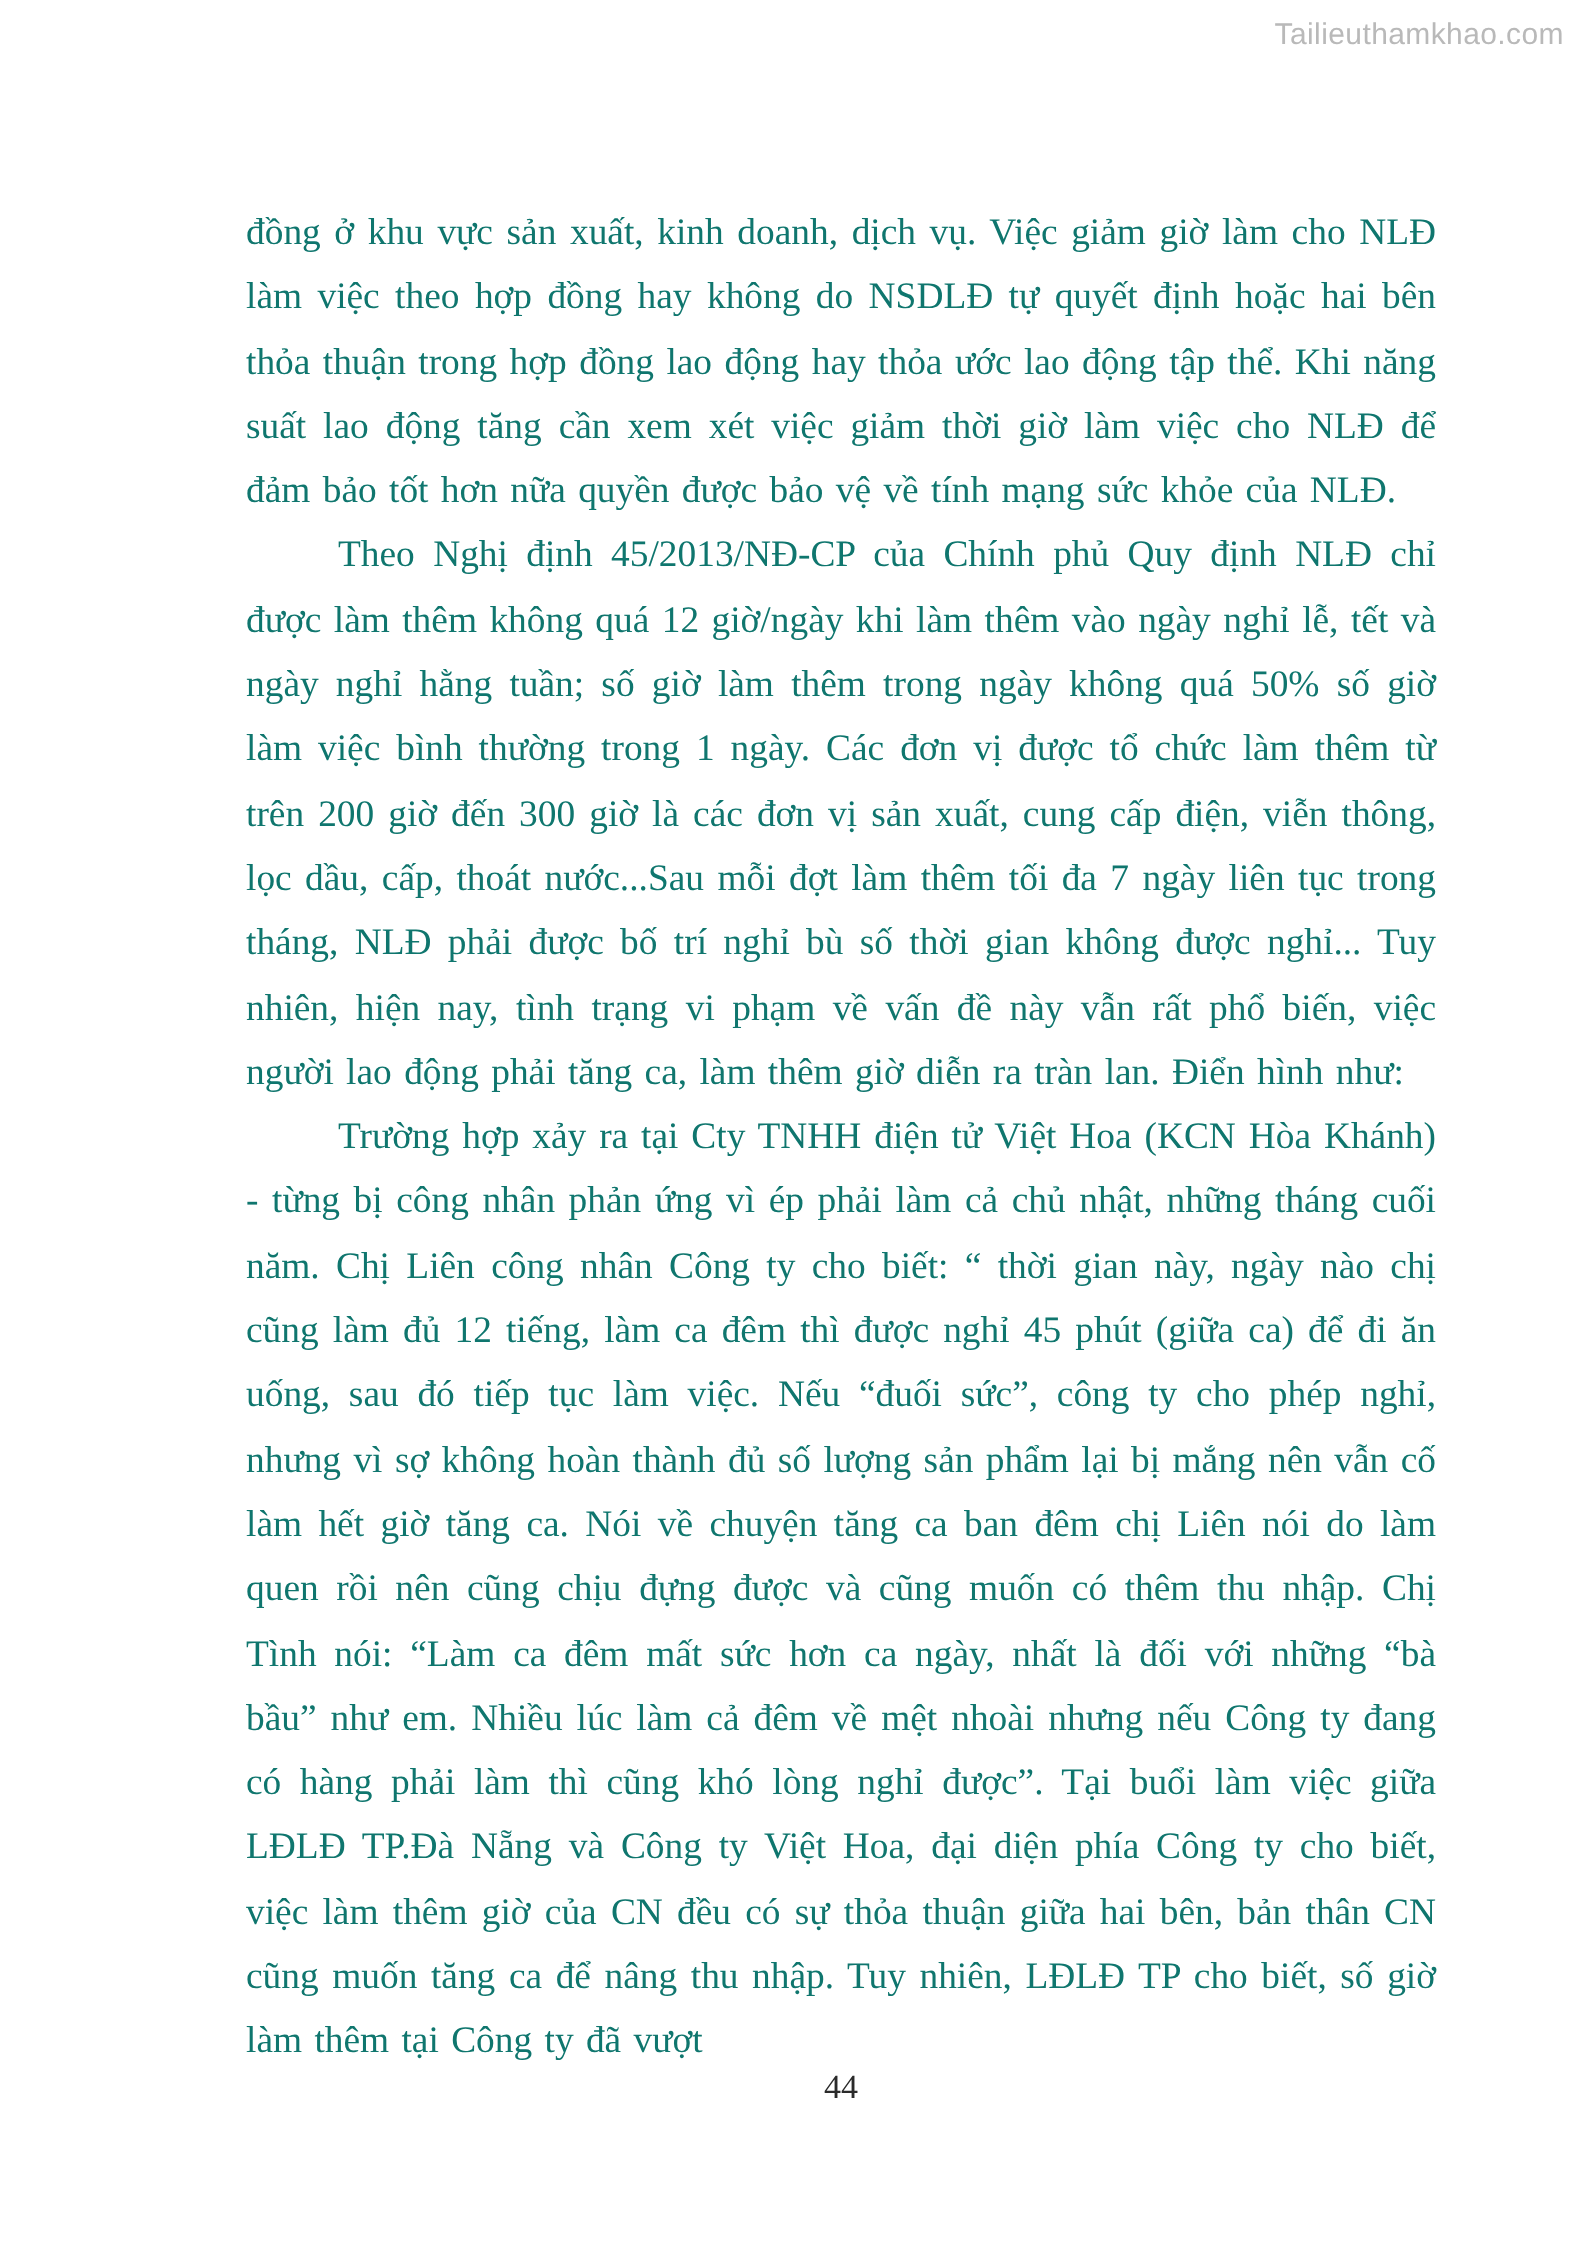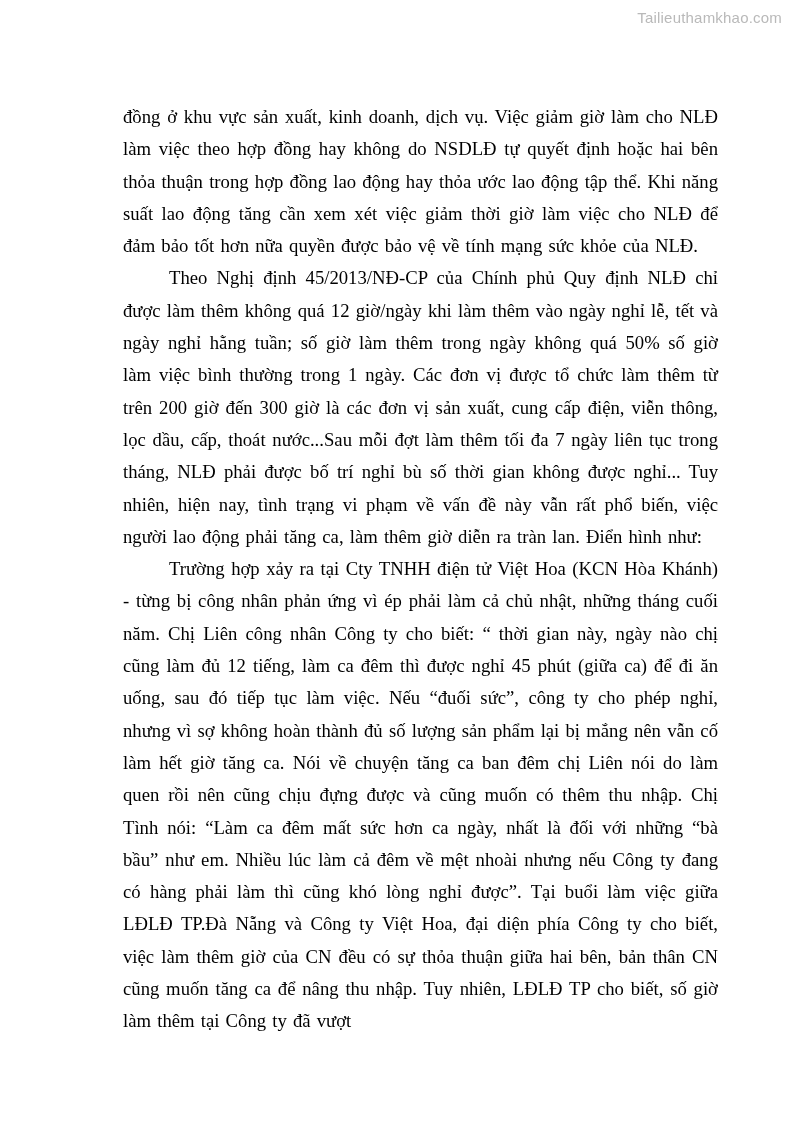--- a/index.html
+++ b/index.html
@@ -23,21 +23,21 @@
     font-size: 15px;
     color: #b9b9b9;
     letter-spacing: 0.2px;
     user-select: none;
   }
   .content {
     position: absolute;
     left: 123px;
     top: 101px;
     width: 595px;
-    color: #000000;
+    color: #0f766e;
     font-size: 18.7px;
     line-height: 32.3px;
     text-align: justify;
     word-spacing: 1.5px;
   }
   .content p.para {
     margin: 0;
     padding: 0;
   }
   .content p.para.indented {
@@ -60,13 +60,14 @@
 
 <div class="page">
   <div class="watermark">Tailieuthamkhao.com</div>
 
   <div class="content">
       <p class="para"><span>đồng ở khu vực sản xuất, kinh doanh, dịch vụ. Việc giảm giờ làm cho NLĐ làm việc theo hợp đồng hay không do NSDLĐ tự quyết định hoặc hai bên thỏa thuận trong hợp đồng lao động hay thỏa ước lao động tập thể. Khi năng suất lao động tăng cần xem xét việc giảm thời giờ làm việc cho NLĐ để đảm bảo tốt hơn nữa quyền được bảo vệ về tính mạng sức khỏe của NLĐ.</span></p>
       <p class="para indented"><span>Theo Nghị định 45/2013/NĐ-CP của Chính phủ Quy định NLĐ chỉ được làm thêm không quá 12 giờ/ngày khi làm thêm vào ngày nghỉ lễ, tết và ngày nghỉ hằng tuần; số giờ làm thêm trong ngày không quá 50% số giờ làm việc bình thường trong 1 ngày. Các đơn vị được tổ chức làm thêm từ trên 200 giờ đến 300 giờ là các đơn vị sản xuất, cung cấp điện, viễn thông, lọc dầu, cấp, thoát nước...Sau mỗi đợt làm thêm tối đa 7 ngày liên tục trong tháng, NLĐ phải được bố trí nghỉ bù số thời gian không được nghỉ... Tuy nhiên, hiện nay, tình trạng vi phạm về vấn đề này vẫn rất phổ biến, việc người lao động phải tăng ca, làm thêm giờ diễn ra tràn lan. Điển hình như:</span></p>
       <p class="para indented"><span>Trường hợp xảy ra tại Cty TNHH điện tử Việt Hoa (KCN Hòa Khánh) - từng bị công nhân phản ứng vì ép phải làm cả chủ nhật, những tháng cuối năm. Chị Liên công nhân Công ty cho biết</span><span class="italic">: “ thời gian này, ngày nào chị cũng làm đủ 12 tiếng, làm ca đêm thì được nghỉ 45 phút (giữa ca) để đi ăn uống, sau đó tiếp tục làm việc. Nếu “đuối sức”, công ty cho phép nghỉ, nhưng vì sợ không hoàn thành đủ số lượng sản phẩm lại bị mắng nên vẫn cố làm hết giờ tăng ca.</span><span> Nói về chuyện tăng ca ban đêm chị Liên nói do làm quen rồi nên cũng chịu đựng được và cũng  muốn có thêm thu nhập. Chị Tình nói: </span><span class="italic">“Làm ca đêm mất sức hơn ca ngày, nhất là đối với những “bà bầu” như em. Nhiều lúc làm cả đêm về mệt nhoài nhưng nếu Công ty đang có hàng phải làm thì cũng khó lòng nghỉ được”.</span><span> Tại buổi làm việc giữa LĐLĐ TP.Đà Nẵng và Công ty Việt Hoa, đại diện phía Công ty cho biết, việc làm thêm giờ của CN đều có sự thỏa thuận giữa hai bên, bản thân CN cũng muốn tăng ca để nâng thu nhập. Tuy nhiên, LĐLĐ TP cho biết, số giờ làm thêm tại Công ty đã vượt</span></p>
     </div>
 
+  <div class="page-number">44</div>
 </div>
 
 </body></html>

